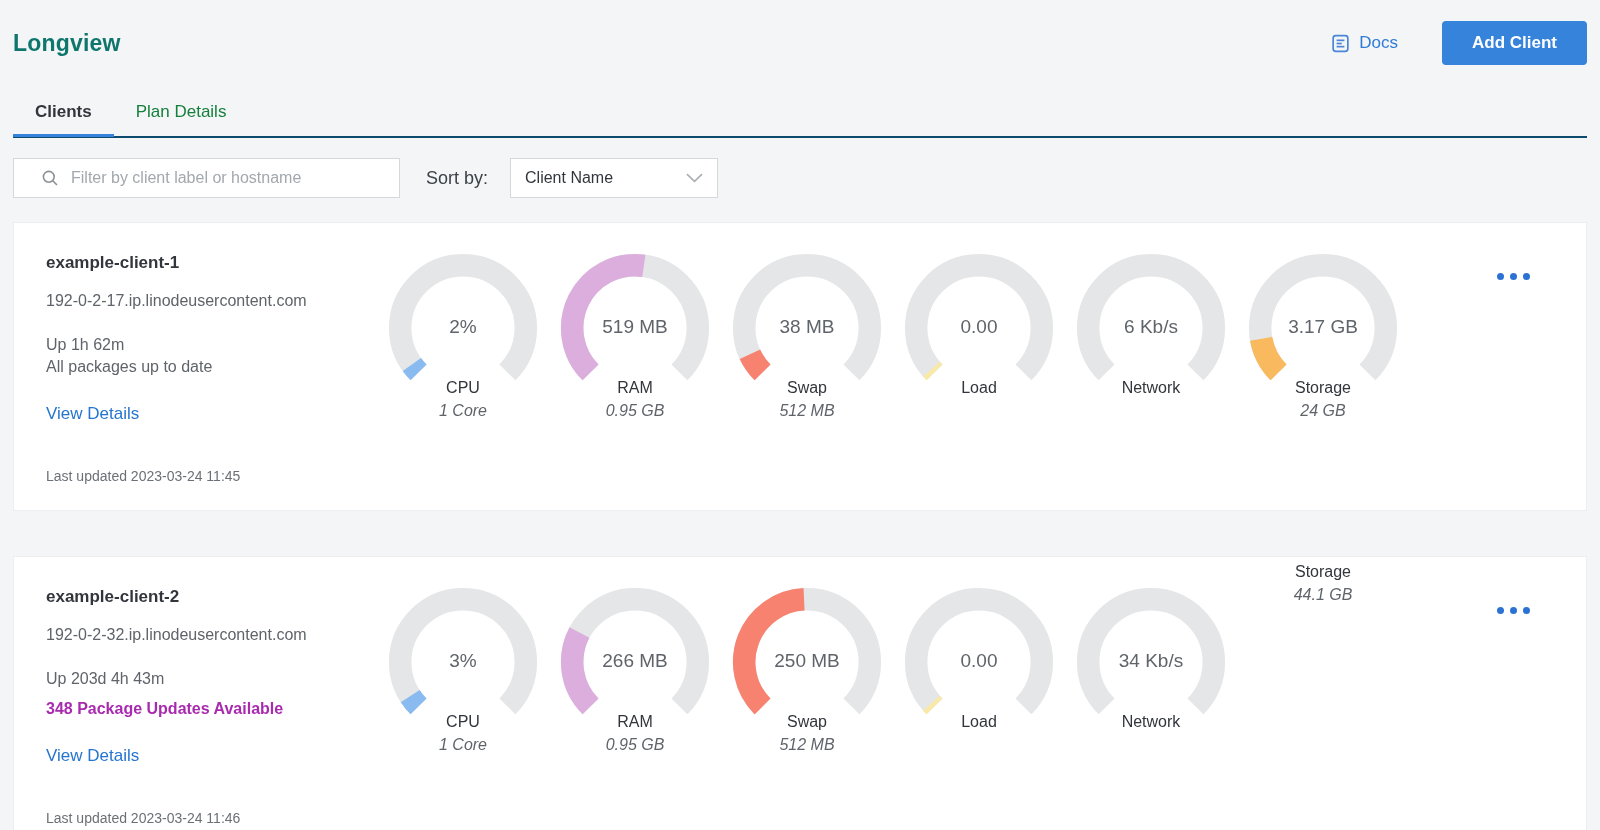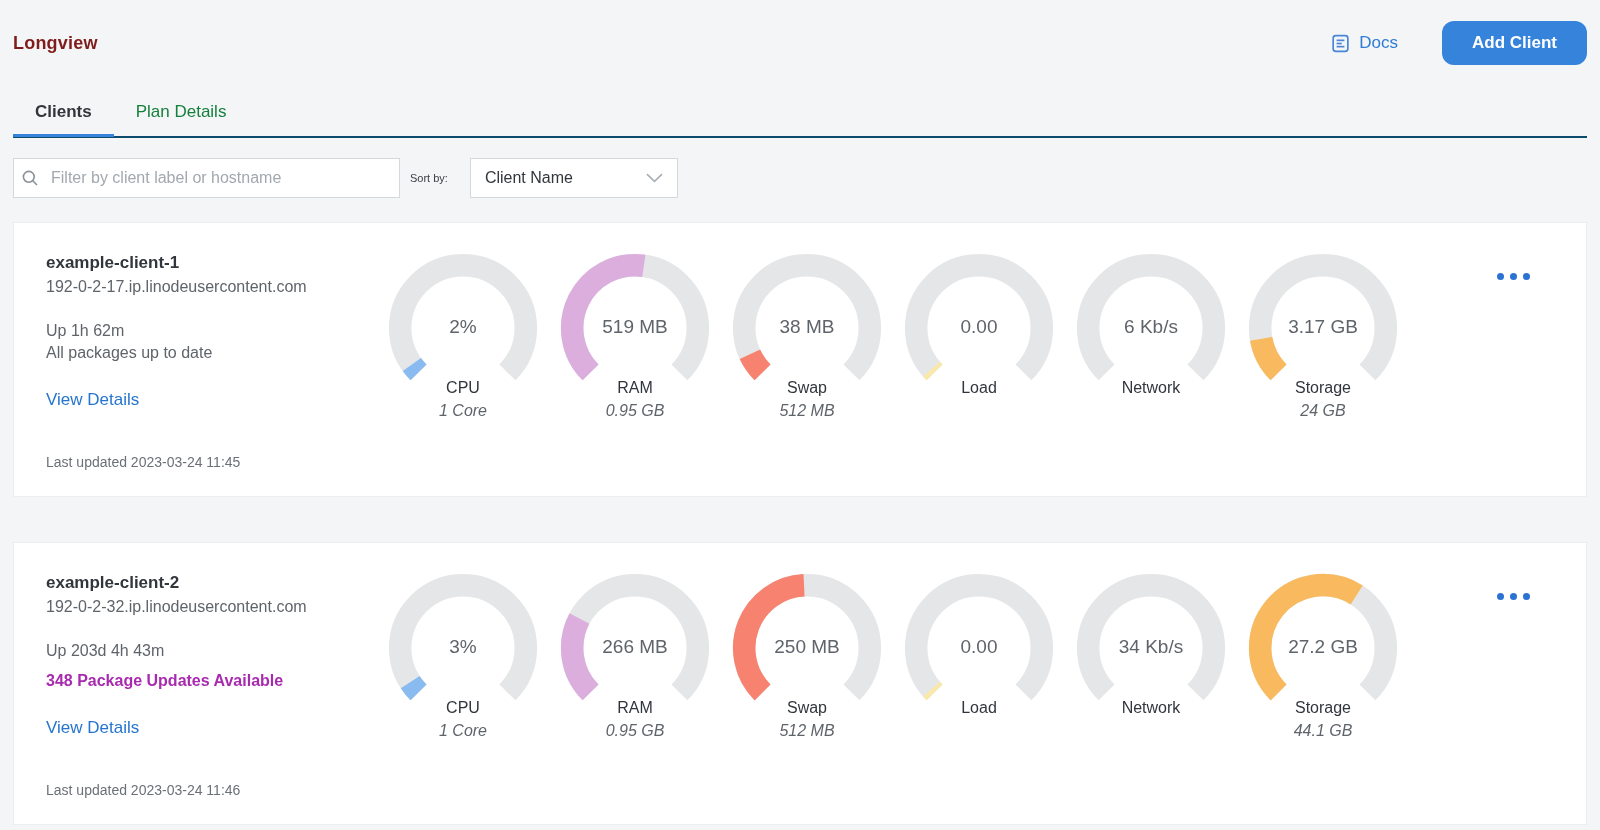--- a/index.html
+++ b/index.html
@@ -7,61 +7,61 @@
     width:1600px;height:830px;overflow:hidden;
     background:#f4f5f6;
     font-family:"Liberation Sans","DejaVu Sans",sans-serif;
     color:#32363c;
     -webkit-font-smoothing:antialiased;
   }
   .page{padding:0 13px;}
 
   
   .header{display:flex;align-items:center;justify-content:space-between;padding-top:20px;height:46px;}
-  .page-title{font-size:18px;font-weight:700;color:#7f1d1d;margin:0;letter-spacing:.2px;}
+  .page-title{font-size:23px;font-weight:700;color:#0f766e;margin:0;letter-spacing:.2px;}
   .header-right{display:flex;align-items:center;}
   .docs-link{display:flex;align-items:center;gap:8px;color:#2f7cd6;font-size:17px;cursor:pointer;margin-right:44px;text-decoration:none;}
   .add-client-btn{
-    background:#3683dc;color:#fff;border:none;border-radius:12px;
+    background:#3683dc;color:#fff;border:none;border-radius:4px;
     font-family:inherit;font-size:17px;font-weight:700;
     height:44px;padding:0 30px;cursor:pointer;
   }
 
   
   .tabbar{display:flex;margin-top:24px;border-bottom:2px solid #0c4a6e;}
   .tab{position:relative;padding:12px 22px 14px;font-size:17px;color:#15803d;cursor:pointer;}
   .tab.active{color:#32363c;font-weight:700;}
   .tab.active::after{content:"";position:absolute;left:0;right:0;bottom:-1px;height:3px;background:#3683dc;}
 
   
   .filter-row{display:flex;align-items:center;margin-top:20px;}
-  .search-box{display:flex;align-items:center;width:387px;height:40px;background:#fff;border:1px solid #d6d8da;box-sizing:border-box;padding-left:7px;justify-content:space-between;}
+  .search-box{display:flex;align-items:center;width:387px;height:40px;background:#fff;border:1px solid #d6d8da;box-sizing:border-box;padding-left:27px;justify-content:space-between;}
   .search-box svg{flex-shrink:0;}
   .search-box input{
     border:none;outline:none;flex:1;height:100%;margin-left:10px;
     font-family:inherit;font-size:16px;color:#32363c;background:transparent;
   }
   .search-box input::placeholder{color:#a2a8ae;}
-  .sort-label{margin-left:10px;font-size:11px;color:#3c4147;}
+  .sort-label{margin-left:26px;font-size:18px;color:#3c4147;}
   .sort-select{
     display:flex;align-items:center;justify-content:space-between;
     width:208px;height:40px;margin-left:22px;background:#fff;
     border:1px solid #d6d8da;box-sizing:border-box;padding:0 14px;
     font-size:16px;color:#32363c;cursor:pointer;
   }
 
   
   .client-card{
     position:relative;background:#fff;border:1px solid #eceef0;box-sizing:border-box;
     margin-top:24px;padding:30px 0 26px 32px;display:flex;
   }
   .client-card + .client-card{margin-top:45px;}
   .client-info{width:331px;flex-shrink:0;}
   .client-name{font-size:17px;font-weight:700;color:#32363c;}
-  .client-host{font-size:16px;color:#5f646a;margin-top:5px;}
+  .client-host{font-size:16px;color:#5f646a;margin-top:19px;}
   .client-uptime{font-size:16px;color:#5f646a;margin-top:26px;}
   .client-packages{font-size:16px;color:#5f646a;margin-top:4px;}
   .client-packages.highlight{color:#a82aaf;font-weight:700;margin-top:12px;}
   .view-details{display:inline-block;font-size:17px;color:#2575d0;margin-top:28px;cursor:pointer;text-decoration:none;}
   .last-updated{font-size:14px;color:#6b7077;margin-top:44px;}
 
   .gauge-row{display:flex;padding-top:0;}
   .gauge{width:172px;display:flex;flex-direction:column;align-items:center;}
   .dial{position:relative;width:150px;height:150px;}
   .dial svg{display:block;}
@@ -265,27 +265,20 @@
           <div class="gauge">
             <div class="dial">
               <svg viewBox="0 0 160 160" width="150" height="150">
                 <path d="M 32.62 127.38 A 67 67 0 1 1 127.38 127.38" fill="none" stroke="#e5e6e7" stroke-width="24"></path>
               </svg>
               <span class="gauge-value">34 Kb/s</span>
             </div>
             <div class="gauge-metric">Network</div>
           </div>
           <div class="gauge">
-            <div class="dial">
-              <svg viewBox="0 0 160 160" width="150" height="150">
-                <path d="M 32.62 127.38 A 67 67 0 1 1 127.38 127.38" fill="none" stroke="#e5e6e7" stroke-width="24"></path>
-                <path d="M 32.62 127.38 A 67 67 0 0 1 115.90 23.43" fill="none" stroke="#f9b95f" stroke-width="24"></path>
-              </svg>
-              <span class="gauge-value">27.2 GB</span>
-            </div>
             <div class="gauge-metric">Storage</div>
             <div class="gauge-sub">44.1 GB</div>
           </div>
         </div>
     <button class="kebab" aria-label="actions">
       <span class="dot"></span>
       <span class="dot"></span>
       <span class="dot"></span>
     </button>
   </div>

